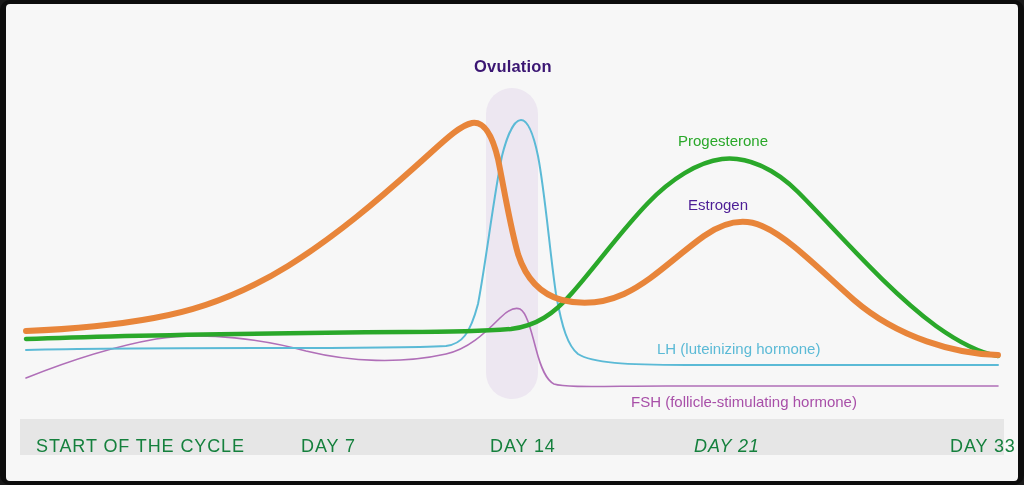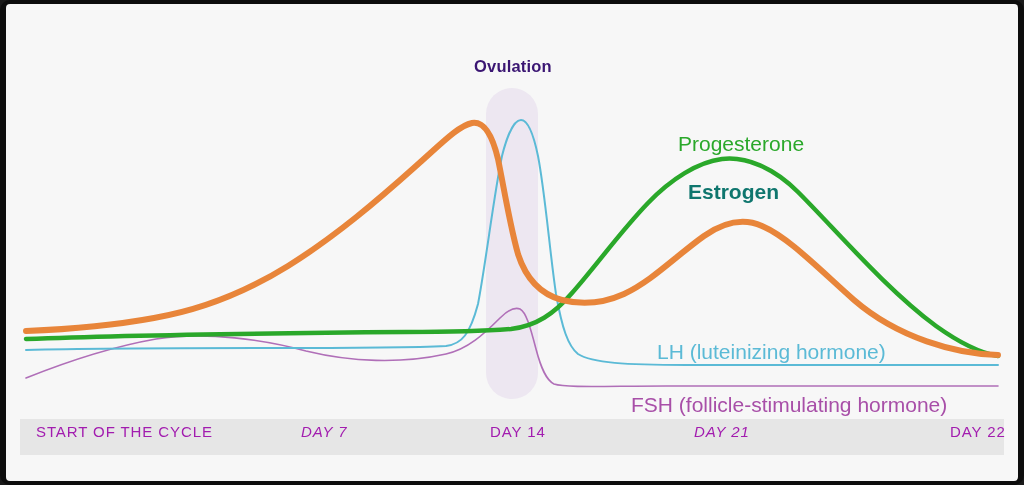--- a/index.html
+++ b/index.html
@@ -54,59 +54,58 @@
     font-weight: bold;
     font-size: 16.5px;
     letter-spacing: 0.2px;
     white-space: nowrap;
   }
   #lbl-ovulation { left: 468px; top: 53px; }
   #lbl-menstruation { left: 824px; top: 77px; }
 
   .series-label {
     position: absolute;
-    font-size: 21px;
+    font-size: 15px;
     white-space: nowrap;
   }
   #lbl-progesterone {
     left: 672px; top: 128px;
     color: #2aa82a;
   }
   #lbl-estrogen {
-    left: 682px; top: 176px;
-    color: #0f766e;
-    font-weight: bold;
+    left: 682px; top: 192px;
+    color: #4c1d95;
   }
   #lbl-lh {
     left: 651px; top: 336px;
     color: #5bbad6;
   }
   #lbl-fsh {
     left: 625px; top: 389px;
     color: #a84fa8;
   }
 
   #axis {
     position: absolute;
     left: 14px;
     top: 415px;
     width: 984px;
     height: 36px;
     background: #e6e6e6;
   }
   .tick {
     position: absolute;
-    top: 4px;
-    color: #a21caf;
-    font-size: 15px;
+    top: 17px;
+    color: #15803d;
+    font-size: 18px;
     letter-spacing: 0.9px;
     white-space: nowrap;
   }
   #tick-0  { left: 16px; }
-  #tick-7  { left: 281px; font-style: italic; }
+  #tick-7  { left: 281px; }
   #tick-14 { left: 470px; text-align: center; }
   #tick-21 { left: 674px; font-style: italic; }
   #tick-28 { left: 930px; }
 </style>
 </head>
 <body>
 
 <div id="frame">
   <div id="canvas">
 
@@ -163,17 +162,17 @@
     <div class="series-label" id="lbl-progesterone">Progesterone</div>
     <div class="series-label" id="lbl-estrogen">Estrogen</div>
     <div class="series-label" id="lbl-lh">LH (luteinizing hormone)</div>
     <div class="series-label" id="lbl-fsh">FSH (follicle-stimulating hormone)</div>
 
     <div id="axis">
       <div class="tick" id="tick-0">START OF THE CYCLE</div>
       <div class="tick" id="tick-7">DAY 7</div>
       <div class="tick" id="tick-14">DAY 14</div>
       <div class="tick" id="tick-21">DAY 21</div>
-      <div class="tick" id="tick-28">DAY 22</div>
+      <div class="tick" id="tick-28">DAY 33</div>
     </div>
 
   </div>
 </div>
 
 </body></html>

